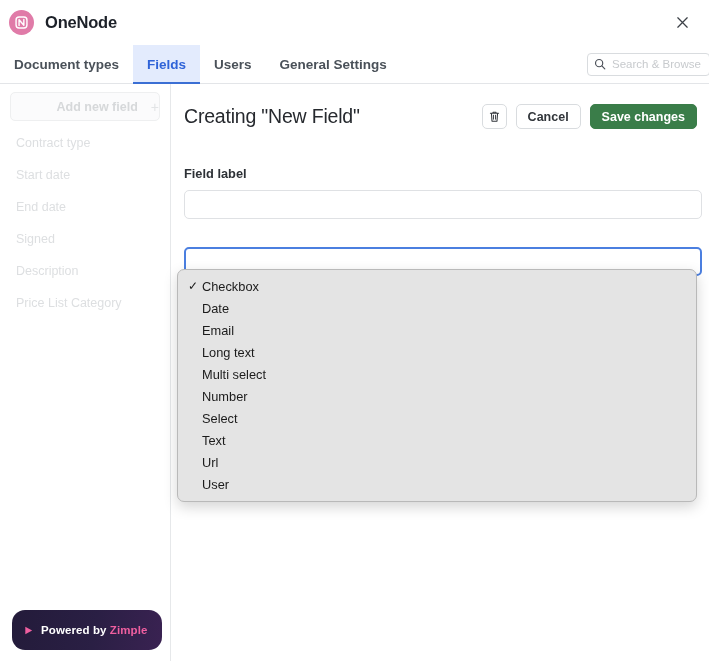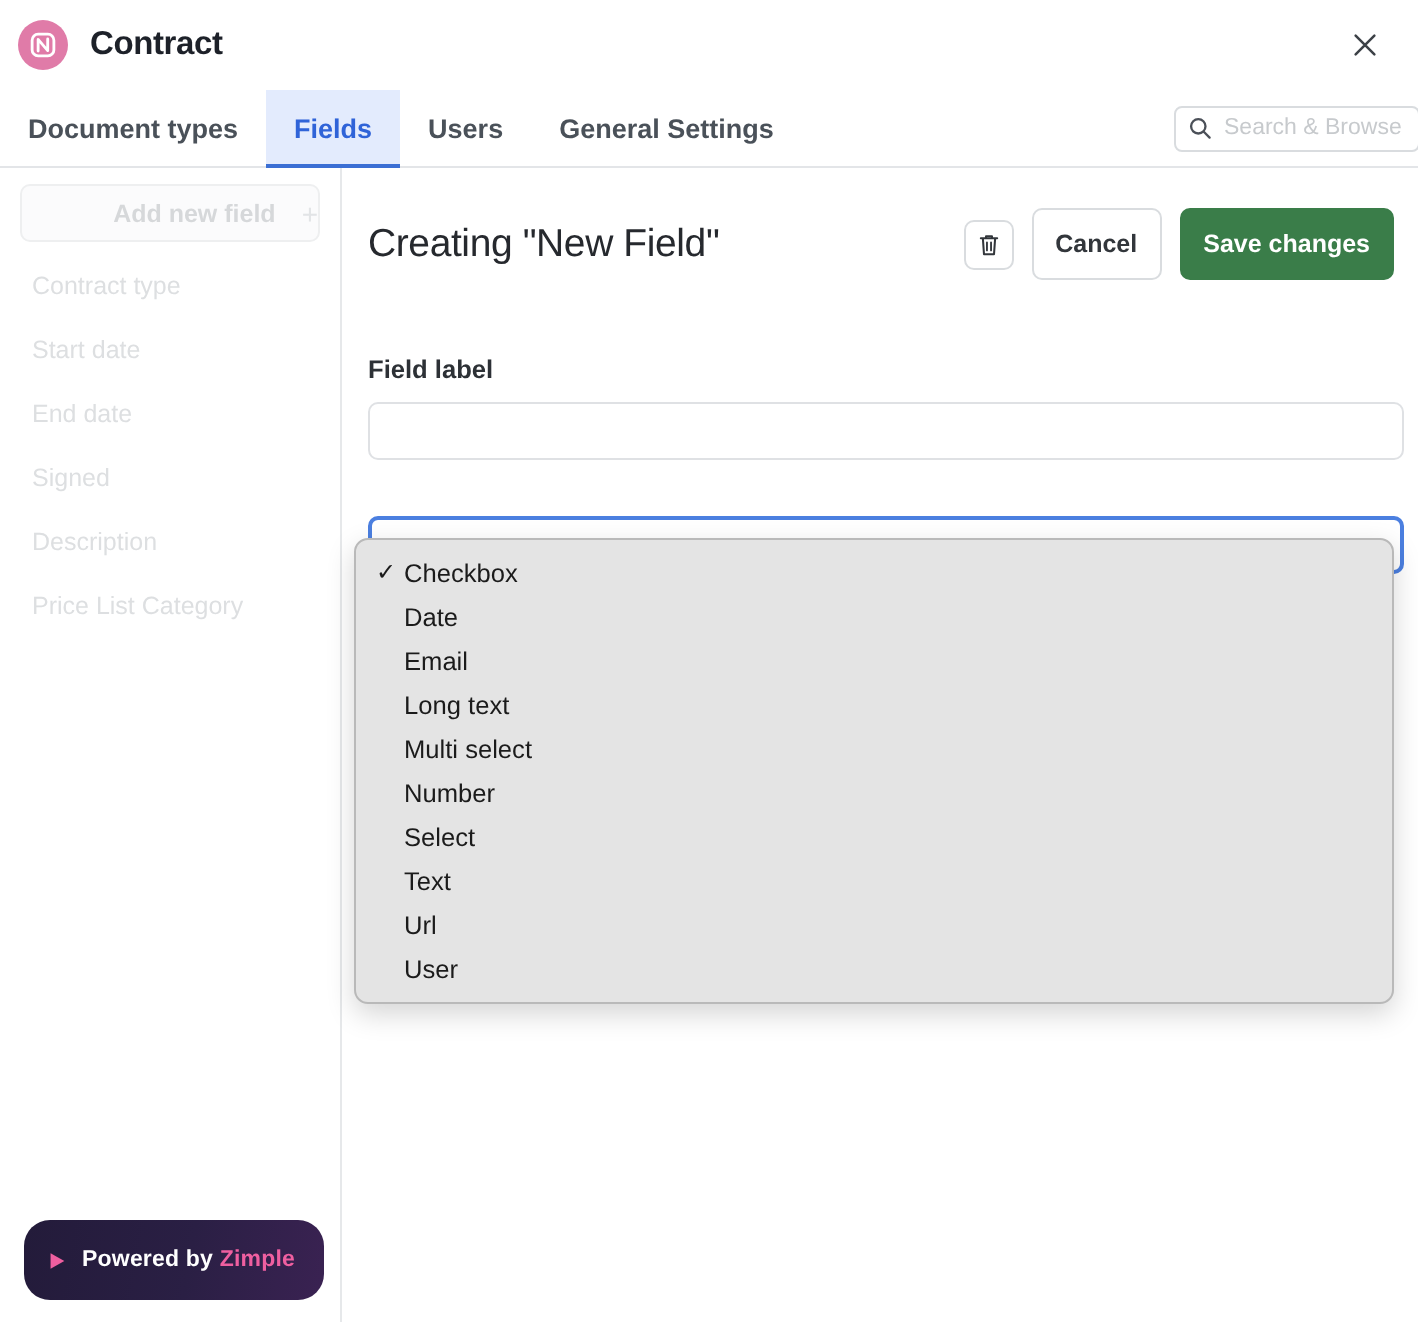--- a/index.html
+++ b/index.html
@@ -152,21 +152,21 @@
   }
   .head-actions { margin-left: auto; display: flex; align-items: center; gap: 9px; }
   .icon-btn {
     width: 25px; height: 25px;
     border: 1px solid #d9dcdf; border-radius: 5px;
     background: #fff;
     display: flex; align-items: center; justify-content: center;
     cursor: pointer;
   }
   .btn {
-    height: 36px;
+    height: 25px;
     border: 1px solid #d9dcdf; border-radius: 5px;
     background: #fff;
     display: flex; align-items: center;
     padding: 0 11px;
     font-size: 12.5px; font-weight: bold; color: #32363b;
     cursor: pointer;
     white-space: nowrap;
   }
   .btn-primary {
     background: #3a7d49;
@@ -235,21 +235,21 @@
 <div id="app">
 
   <div class="topbar">
     <div class="brand">
       <div class="logo-circle">
         <svg width="15" height="15" viewBox="0 0 16 16" aria-hidden="true">
           <rect x="2.2" y="2.2" width="11.6" height="11.6" rx="3.2" fill="none" stroke="#ffffff" stroke-width="1.5"></rect>
           <path d="M5.4 11.2 V5.0 L10.5 11.0 V4.8" fill="none" stroke="#ffffff" stroke-width="1.5" stroke-linecap="round" stroke-linejoin="round"></path>
         </svg>
       </div>
-      <div class="brand-name">Contract</div>
+      <div class="brand-name">OneNode</div>
     </div>
     <div class="close-btn">
       <svg width="15" height="15" viewBox="0 0 16 16" aria-hidden="true">
         <path d="M3 3 L13 13 M13 3 L3 13" stroke="#3c4147" stroke-width="1.35" stroke-linecap="round"></path>
       </svg>
     </div>
   </div>
 
   <div class="tabbar">
     <div class="tab">

